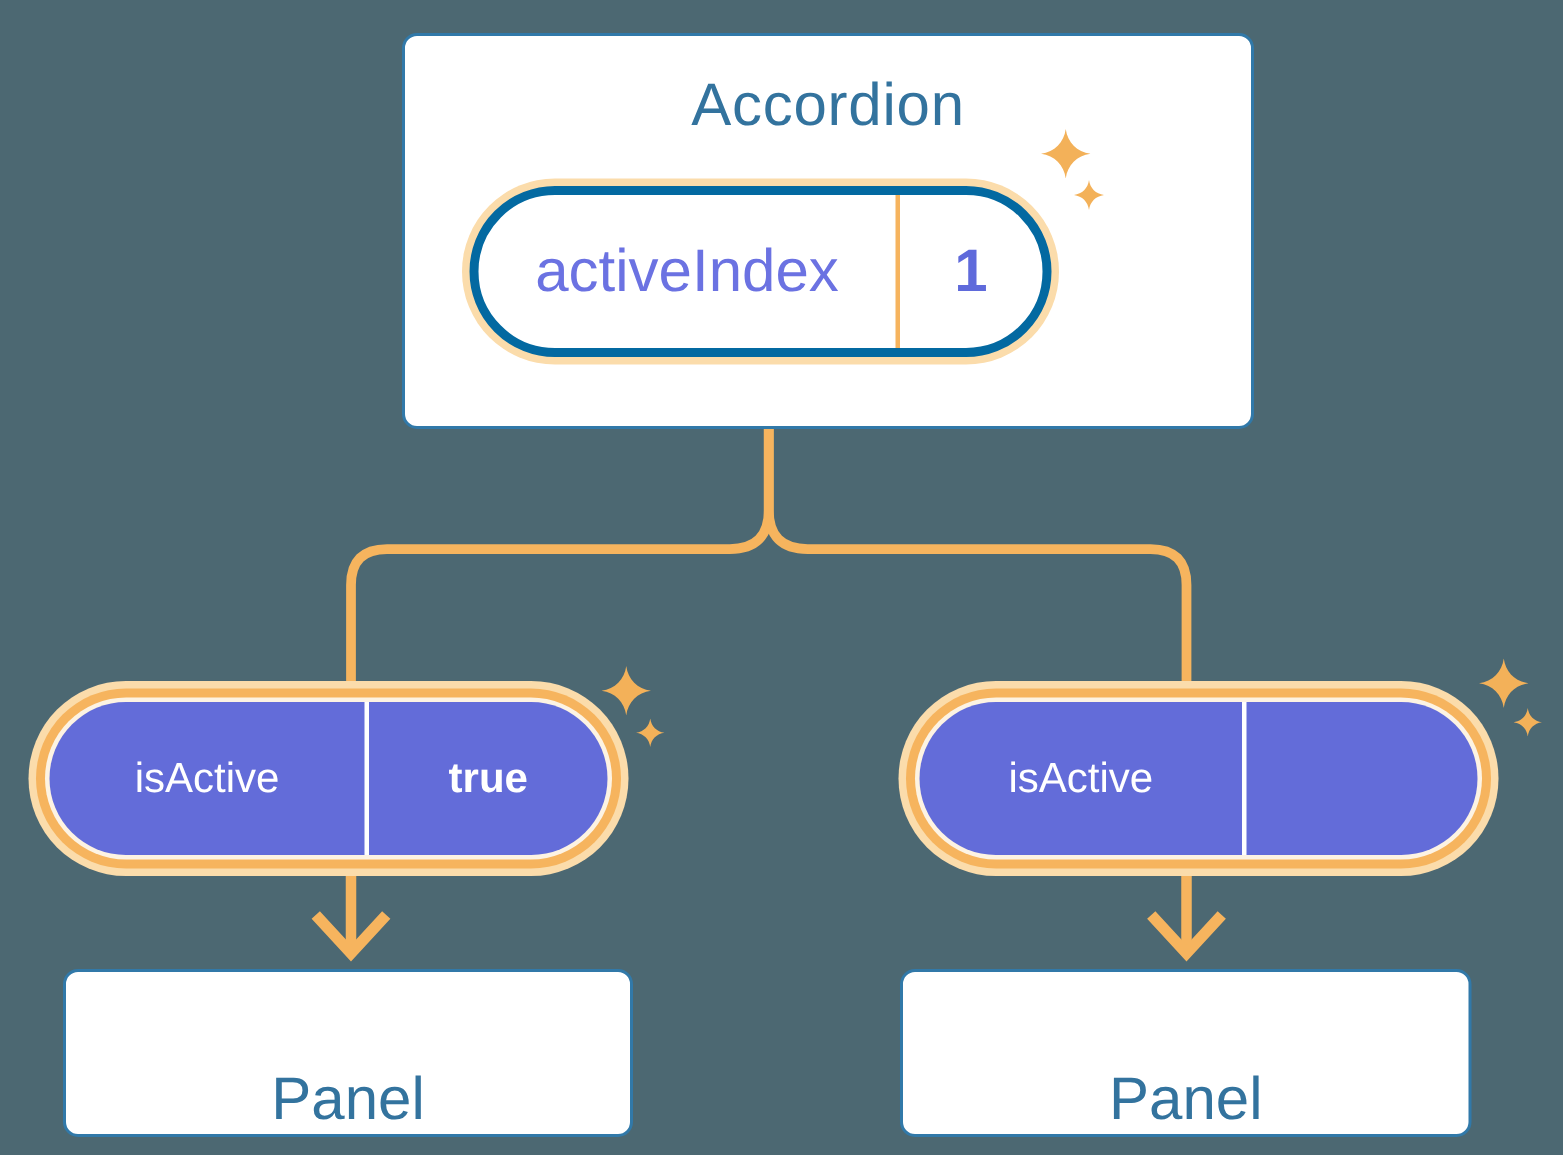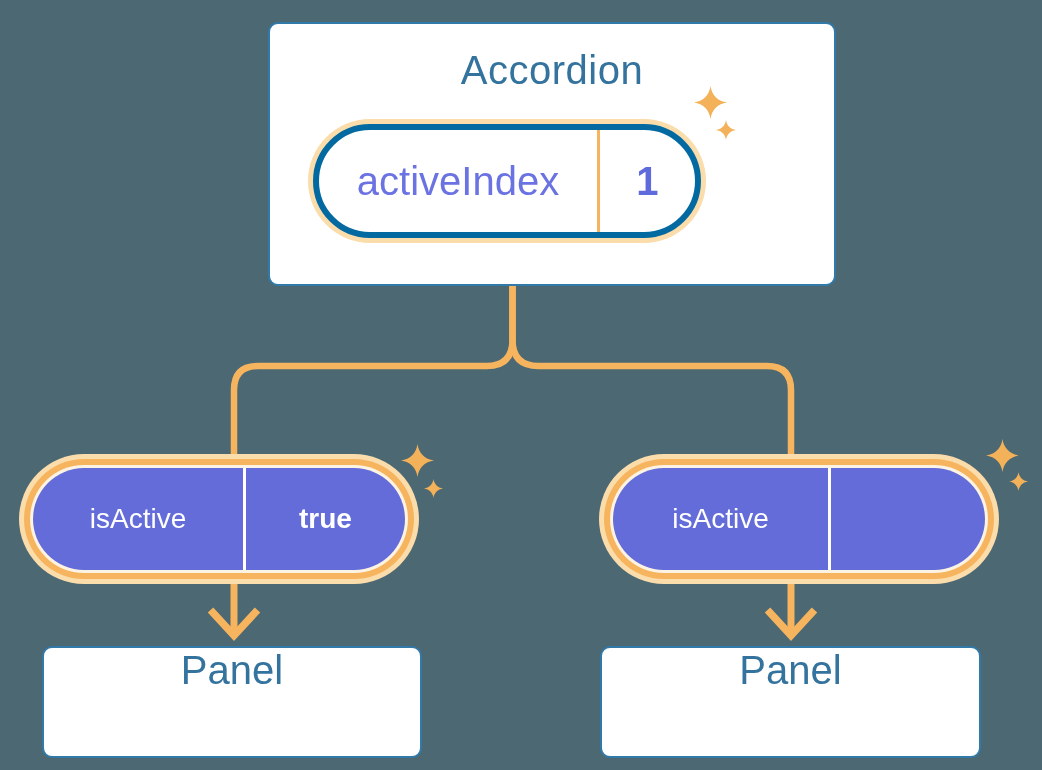--- a/index.html
+++ b/index.html
@@ -68,21 +68,21 @@
   }
   .prop-pill-left  { left: 33px;  top: 468px; }
   .prop-pill-right { left: 613px; top: 468px; }
   .prop-pill .cell { display: flex; align-items: center; justify-content: center; }
   .prop-pill-left  .cell-name { width: 210px; }
   .prop-pill-right .cell-name { width: 215px; }
   .prop-pill .vdiv { width: 3px; background: #ffffff; }
   .prop-pill .cell-value { flex: 1; font-weight: bold; }
   
   .panel-card {
-    display: flex; align-items: flex-start; justify-content: center;
+    display: flex; align-items: flex-end; justify-content: center;
     font-size: 40px;
     color: #33739E;
   }
   .panel-card-left  { left: 42px;  top: 646px; width: 380px; height: 112px; }
   .panel-card-right { left: 600px; top: 646px; width: 381px; height: 112px; }
   .sparkle { position: absolute; }
 </style>
 </head>
 <body>
 

